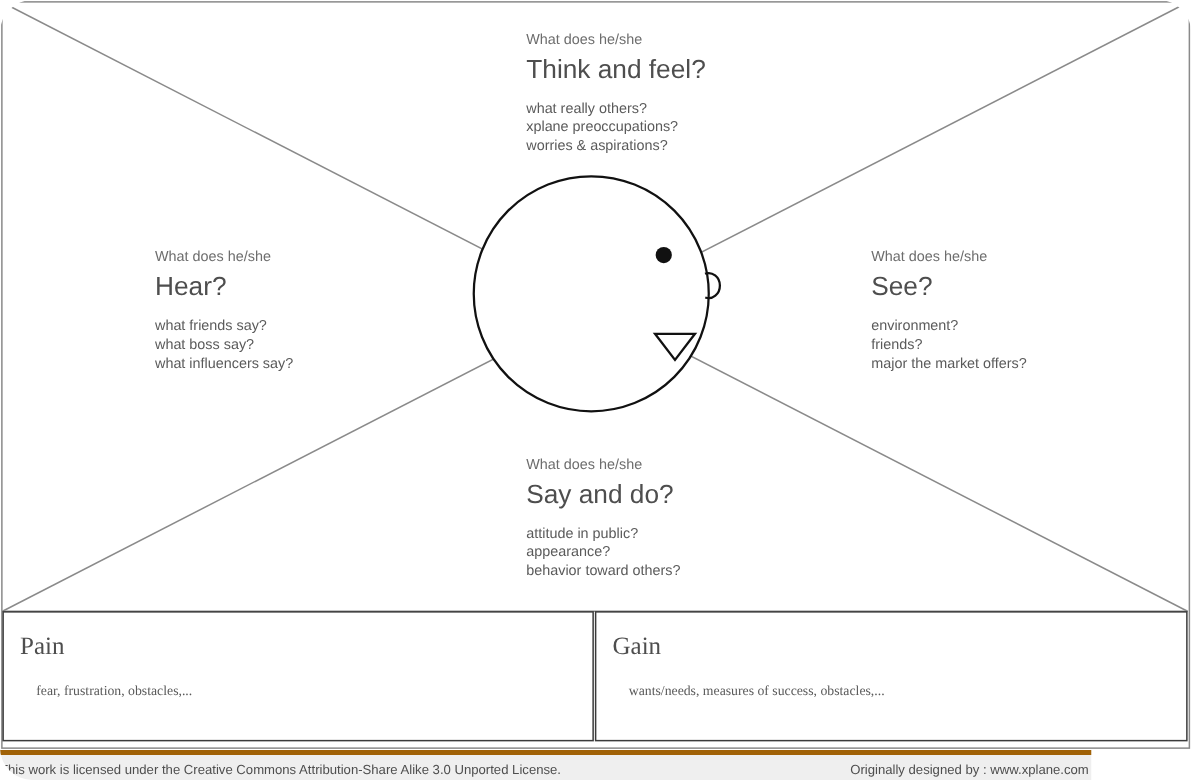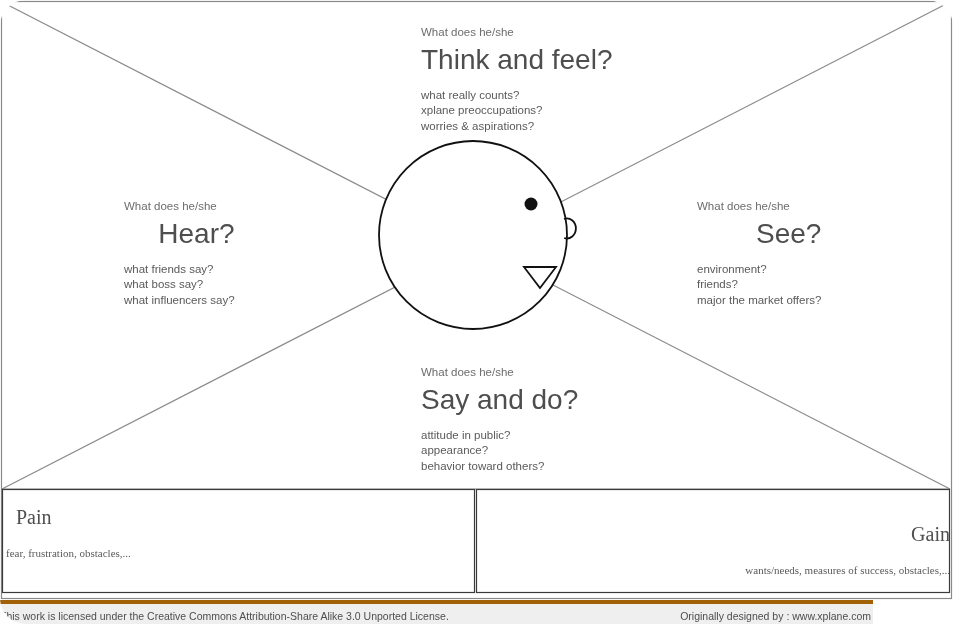--- a/index.html
+++ b/index.html
@@ -31,27 +31,26 @@
     z-index: 3;
   }
   .q-kicker {
     font-size: 11.5px;
     color: #6d6d6d;
     line-height: 1.35;
     margin: 0 0 2px 0;
     white-space: nowrap;
   }
   .q-title {
-    font-size: 28px;
+    font-size: 21px;
     color: #4e4e4e;
     font-weight: 400;
     line-height: 1.2;
     margin: 0 0 12px 0;
     white-space: nowrap;
-    text-align: right;
   }
   .q-prompts {
     font-size: 11.5px;
     color: #5a5a5a;
     line-height: 1.33;
   }
   .q-prompts div {
     white-space: nowrap;
   }
   
@@ -61,32 +60,32 @@
   #q-say   { left: 421px; top: 365px; }
 
   
   .bottom-box {
     position: absolute;
     z-index: 3;
     box-sizing: border-box;
     font-family: Liberation Serif, serif;
   }
   #box-pain { left: 2px; top: 489px; width: 473px; height: 104px; }
-  #box-gain { left: 476px; top: 506px; width: 474px; height: 88px; text-align: right; }
+  #box-gain { left: 476px; top: 489px; width: 474px; height: 88px; }
   .b-title {
     font-size: 20px;
     color: #4e4e4e;
     font-weight: 400;
     margin: 17px 0 0 14px;
     line-height: 1.1;
   }
   .b-text {
     font-size: 11px;
     color: #5a5a5a;
-    margin: 18px 0 0 4px;
+    margin: 18px 0 0 27px;
     line-height: 1.3;
   }
   
   #footer {
     position: absolute;
     left: 0;
     top: 600px;
     width: 873px;
     height: 24px;
     background: #efefef;
@@ -132,21 +131,21 @@
 
     <path d="M 564 219 a 9 10 0 1 1 0.2 19" fill="none" stroke="#111111" stroke-width="1.8"></path>
 
     <path d="M 524 267 L 556 267 L 540 288 Z" fill="none" stroke="#111111" stroke-width="1.8"></path>
   </svg>
 
   <div class="quadrant" id="q-think">
     <div class="q-kicker">What does he/she</div>
     <div class="q-title">Think and feel?</div>
     <div class="q-prompts">
-      <div>what really counts?</div>
+      <div>what really others?</div>
       <div>xplane preoccupations?</div>
       <div>worries &amp; aspirations?</div>
     </div>
   </div>
 
   <div class="quadrant" id="q-hear">
     <div class="q-kicker">What does he/she</div>
     <div class="q-title">Hear?</div>
     <div class="q-prompts">
       <div>what friends say?</div>

